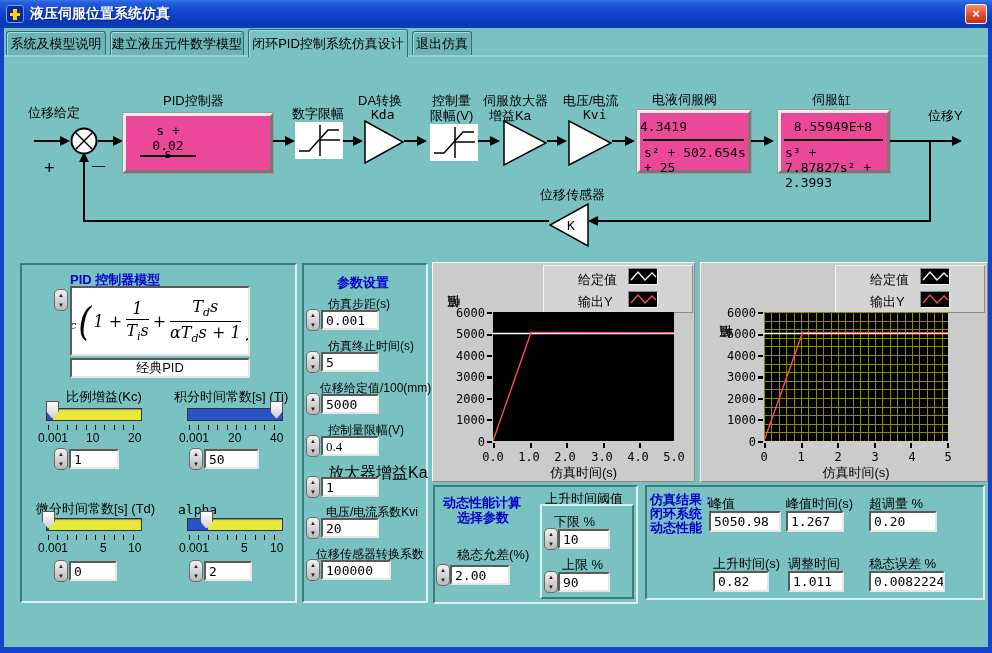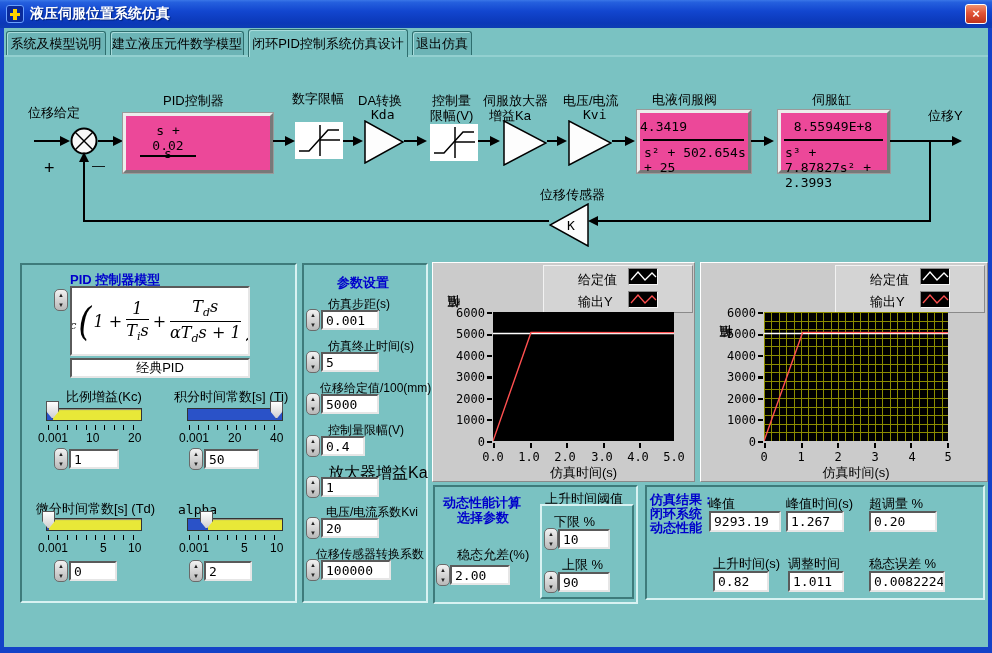--- a/index.html
+++ b/index.html
@@ -117,21 +117,21 @@
 
   <div class="lbl" style="left:163px;top:92px;">PID控制器</div>
   <div class="tfbox" style="left:123px;top:113px;width:150px;height:60px;">
     <div class="mono" style="position:absolute;left:14px;top:7px;width:56px;text-align:center;border-bottom:2px solid #000;padding-bottom:2px;">s + 0.02</div>
     <div class="mono" style="position:absolute;left:14px;top:30px;width:56px;text-align:center;">s</div>
   </div>
 
   <div class="line" style="left:273px;top:140px;width:13px;"></div>
   <div class="arr-r" style="left:285px;top:136px;"></div>
 
-  <div class="lbl" style="left:292px;top:90px;font-family:Liberation Mono, monospace;">数字限幅</div>
+  <div class="lbl" style="left:292px;top:105px;font-family:Liberation Mono, monospace;">数字限幅</div>
   <div class="satbox" style="left:295px;top:122px;width:48px;height:37px;">
     <svg width="48" height="37">
         <line x1="25" y1="3" x2="25" y2="34" stroke="#000" stroke-width="1.5"></line>
         <line x1="25" y1="18" x2="45" y2="18" stroke="#000" stroke-width="1.5"></line>
         <polyline points="4,29 14,29 33,8 44,8" fill="none" stroke="#000" stroke-width="1.5"></polyline>
       </svg>
   </div>
 
   <div class="line" style="left:343px;top:140px;width:11px;"></div>
   <div class="arr-r" style="left:353px;top:136px;"></div>
@@ -313,21 +313,21 @@
     <div class="spin" style="left:2px;top:128px;">
         <span>▲</span>
         <span>▼</span>
       </div>
     <div class="whitebox val" style="left:17px;top:129px;width:58px;height:20px;">5000</div>
     <div class="lbl" style="left:24px;top:157px;font-size:12px;">控制量限幅(V)</div>
     <div class="spin" style="left:2px;top:170px;">
         <span>▲</span>
         <span>▼</span>
       </div>
-    <div class="whitebox val" style="left:17px;top:171px;width:44px;height:20px;">0.4</div>
+    <div class="whitebox val" style="left:17px;top:171px;width:58px;height:20px;font-family:Liberation Serif, serif;">0.4</div>
     <div class="lbl" style="left:24px;top:198px;font-size:16px;">放大器增益Ka</div>
     <div class="spin" style="left:2px;top:211px;">
         <span>▲</span>
         <span>▼</span>
       </div>
     <div class="whitebox val" style="left:17px;top:212px;width:58px;height:20px;">1</div>
     <div class="lbl" style="left:22px;top:239px;font-size:12px;">电压/电流系数Kvi</div>
     <div class="spin" style="left:2px;top:252px;">
         <span>▲</span>
         <span>▼</span>
@@ -438,21 +438,21 @@
       <div class="whitebox val" style="left:16px;top:66px;width:52px;height:20px;">90</div>
     </div>
   </div>
 
   <div class="panel" style="left:645px;top:485px;width:340px;height:115px;">
     <div class="blue-t" style="position:absolute;left:3px;top:4px;">仿真结果：</div>
     <div class="blue-t" style="position:absolute;left:3px;top:18px;">闭环系统</div>
     <div class="blue-t" style="position:absolute;left:3px;top:32px;">动态性能</div>
 
     <div class="lbl" style="left:62px;top:8px;">峰值</div>
-    <div class="whitebox val" style="left:62px;top:24px;width:72px;height:21px;">9293.19</div>
+    <div class="whitebox val" style="left:62px;top:24px;width:72px;height:21px;">5050.98</div>
     <div class="lbl" style="left:139px;top:8px;">峰值时间(s)</div>
     <div class="whitebox val" style="left:139px;top:24px;width:58px;height:21px;">1.267</div>
     <div class="lbl" style="left:222px;top:8px;">超调量 %</div>
     <div class="whitebox val" style="left:222px;top:24px;width:68px;height:21px;">0.20</div>
 
     <div class="lbl" style="left:66px;top:68px;">上升时间(s)</div>
     <div class="whitebox val" style="left:66px;top:84px;width:56px;height:21px;">0.82</div>
     <div class="lbl" style="left:141px;top:68px;">调整时间</div>
     <div class="whitebox val" style="left:141px;top:84px;width:56px;height:21px;">1.011</div>
     <div class="lbl" style="left:222px;top:68px;">稳态误差 %</div>

